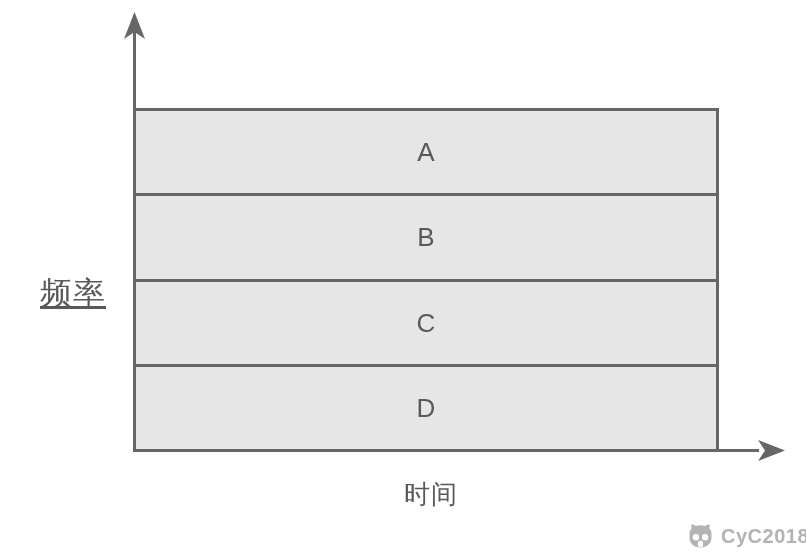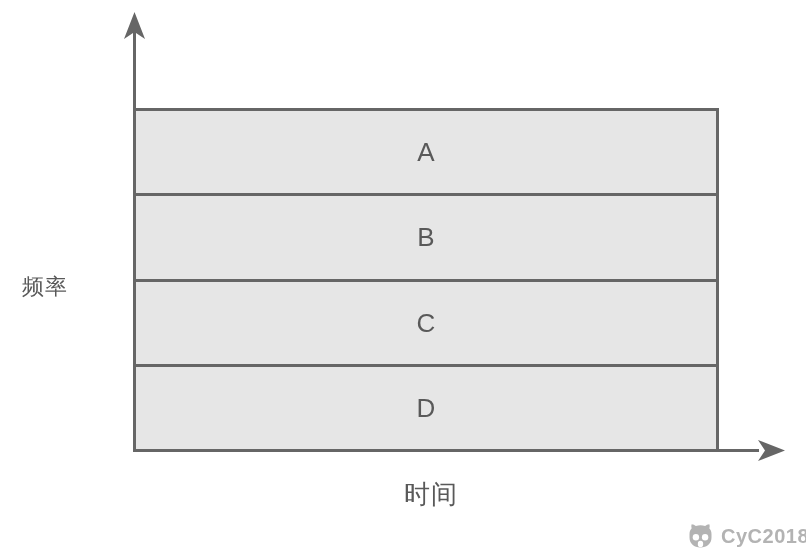--- a/index.html
+++ b/index.html
@@ -48,25 +48,26 @@
   }
   .band:last-child { border-bottom: none; }
   .band-label {
     color: #595959;
     font-size: 26px;
     line-height: 1;
   }
   
   .y-axis-label {
     position: absolute;
-    left: 22px; top: 272px;
-    font-size: 22px;
+    left: 40px; top: 272px;
+    font-size: 32px;
     color: #595959;
     letter-spacing: 1px;
     white-space: nowrap;
+    text-decoration: underline;
   }
   .x-axis-label {
     position: absolute;
     left: 0; top: 477px;
     width: 862px; 
     text-align: center;
     font-size: 26px;
     color: #595959;
     letter-spacing: 1px;
     white-space: nowrap;

